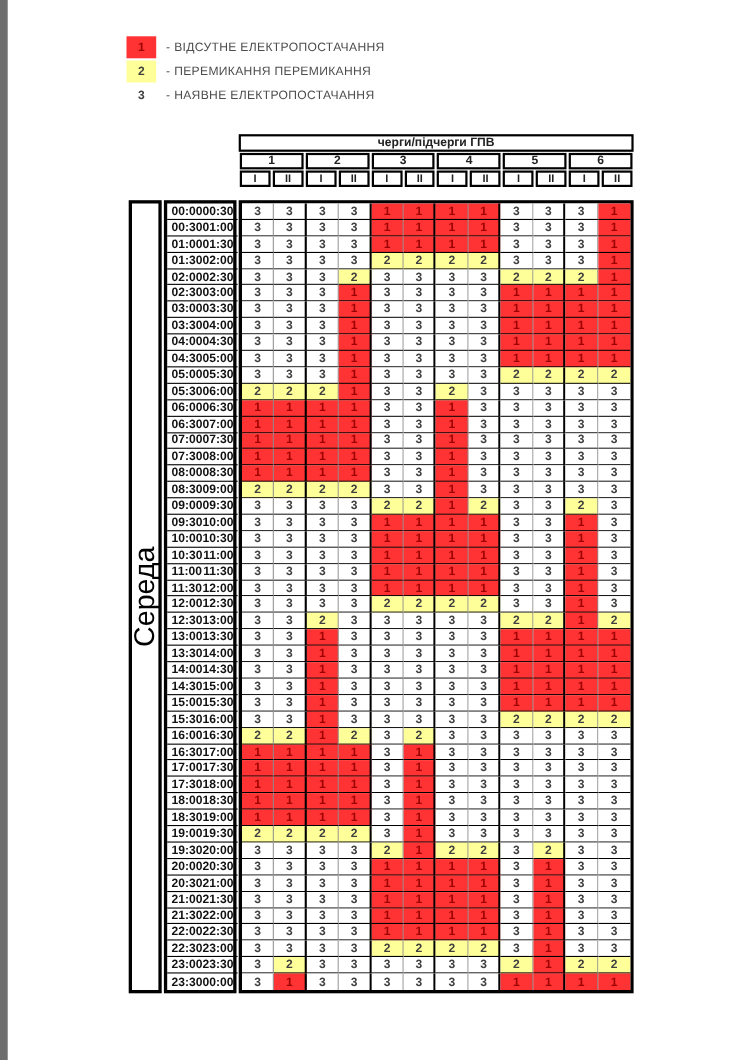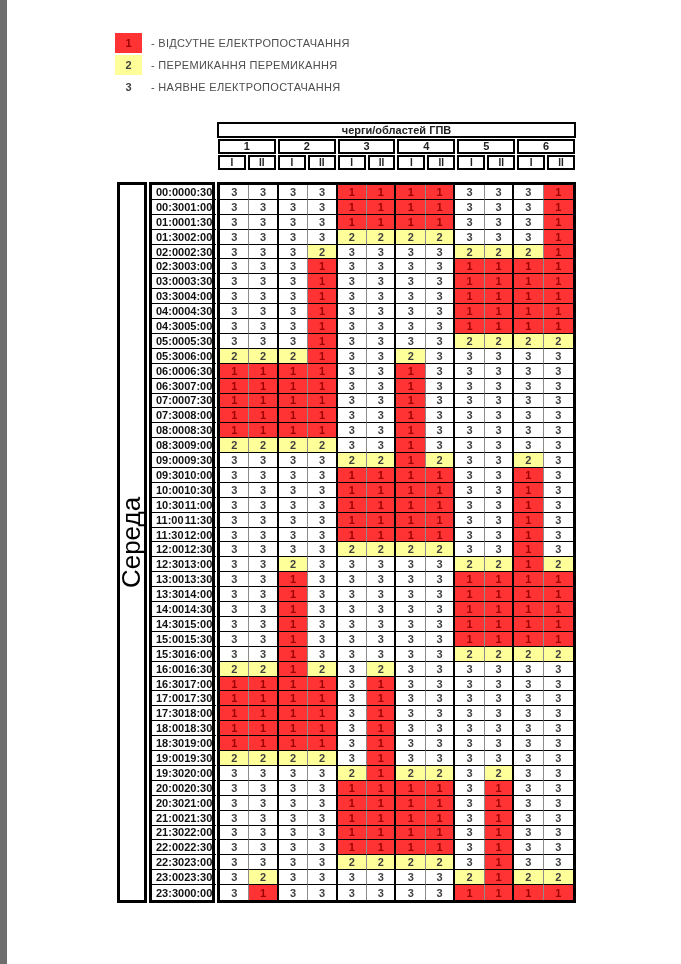--- a/index.html
+++ b/index.html
@@ -81,21 +81,21 @@
     <div class="legend-swatch" style="background: rgb(255, 255, 153); color: rgb(63, 63, 63);">2</div>
     <div class="legend-label">- ПЕРЕМИКАННЯ ПЕРЕМИКАННЯ</div>
   </div>
   <div class="legend-row">
     <div class="legend-swatch" style="background: transparent; color: rgb(63, 63, 63);">3</div>
     <div class="legend-label">- НАЯВНЕ ЕЛЕКТРОПОСТАЧАННЯ</div>
   </div>
 </div>
 
 <div class="hdr">
-  <div class="hdr-box">черги/областей ГПВ</div>
+  <div class="hdr-box">черги/підчерги ГПВ</div>
   <div class="hdr-grid" id="group-row">
       <div class="hdr-cell span2">1</div>
       <div class="hdr-cell span2">2</div>
       <div class="hdr-cell span2">3</div>
       <div class="hdr-cell span2">4</div>
       <div class="hdr-cell span2">5</div>
       <div class="hdr-cell span2">6</div>
     </div>
   <div class="hdr-grid" id="subcol-row">
       <div class="hdr-cell" style="font-size: 10px;">I</div>

